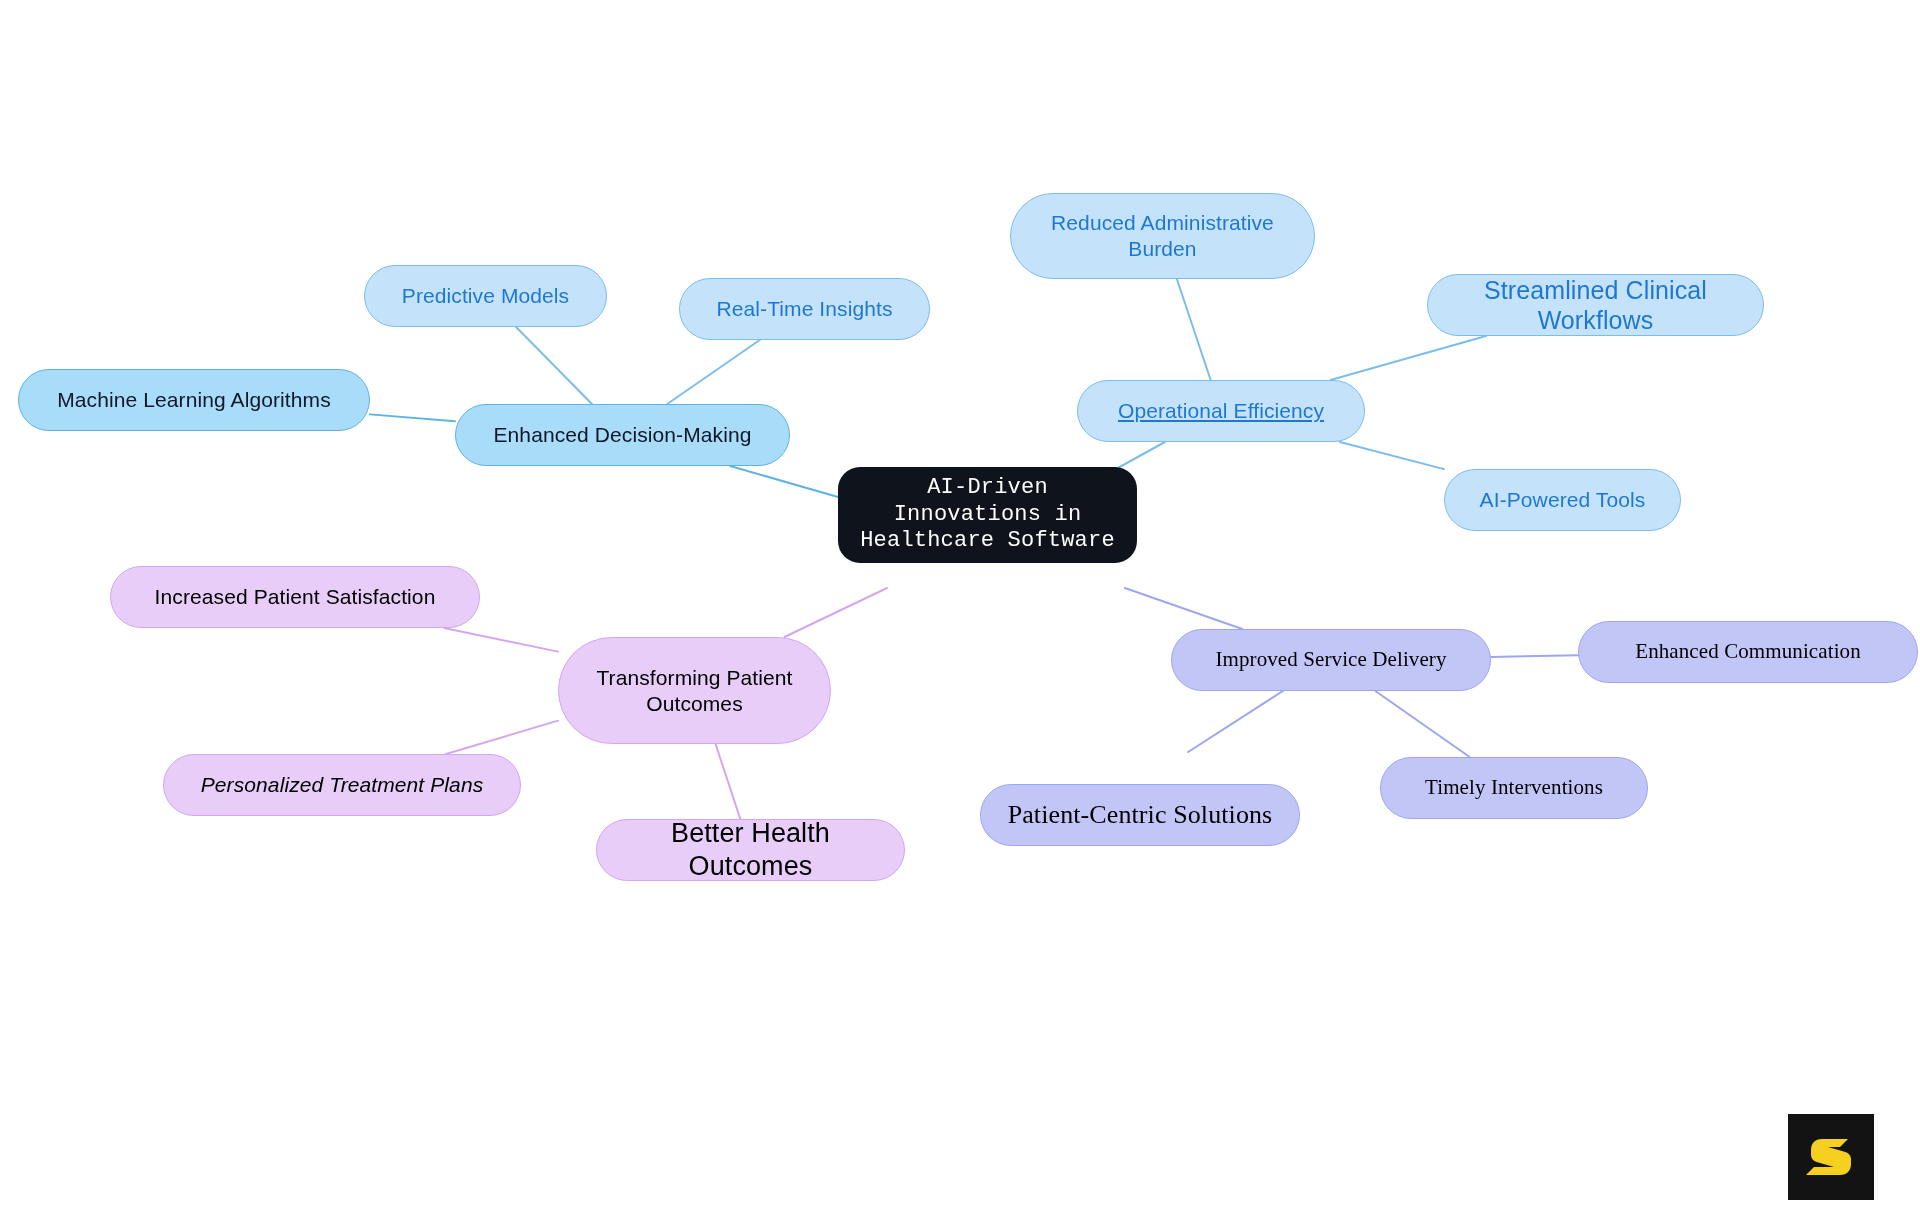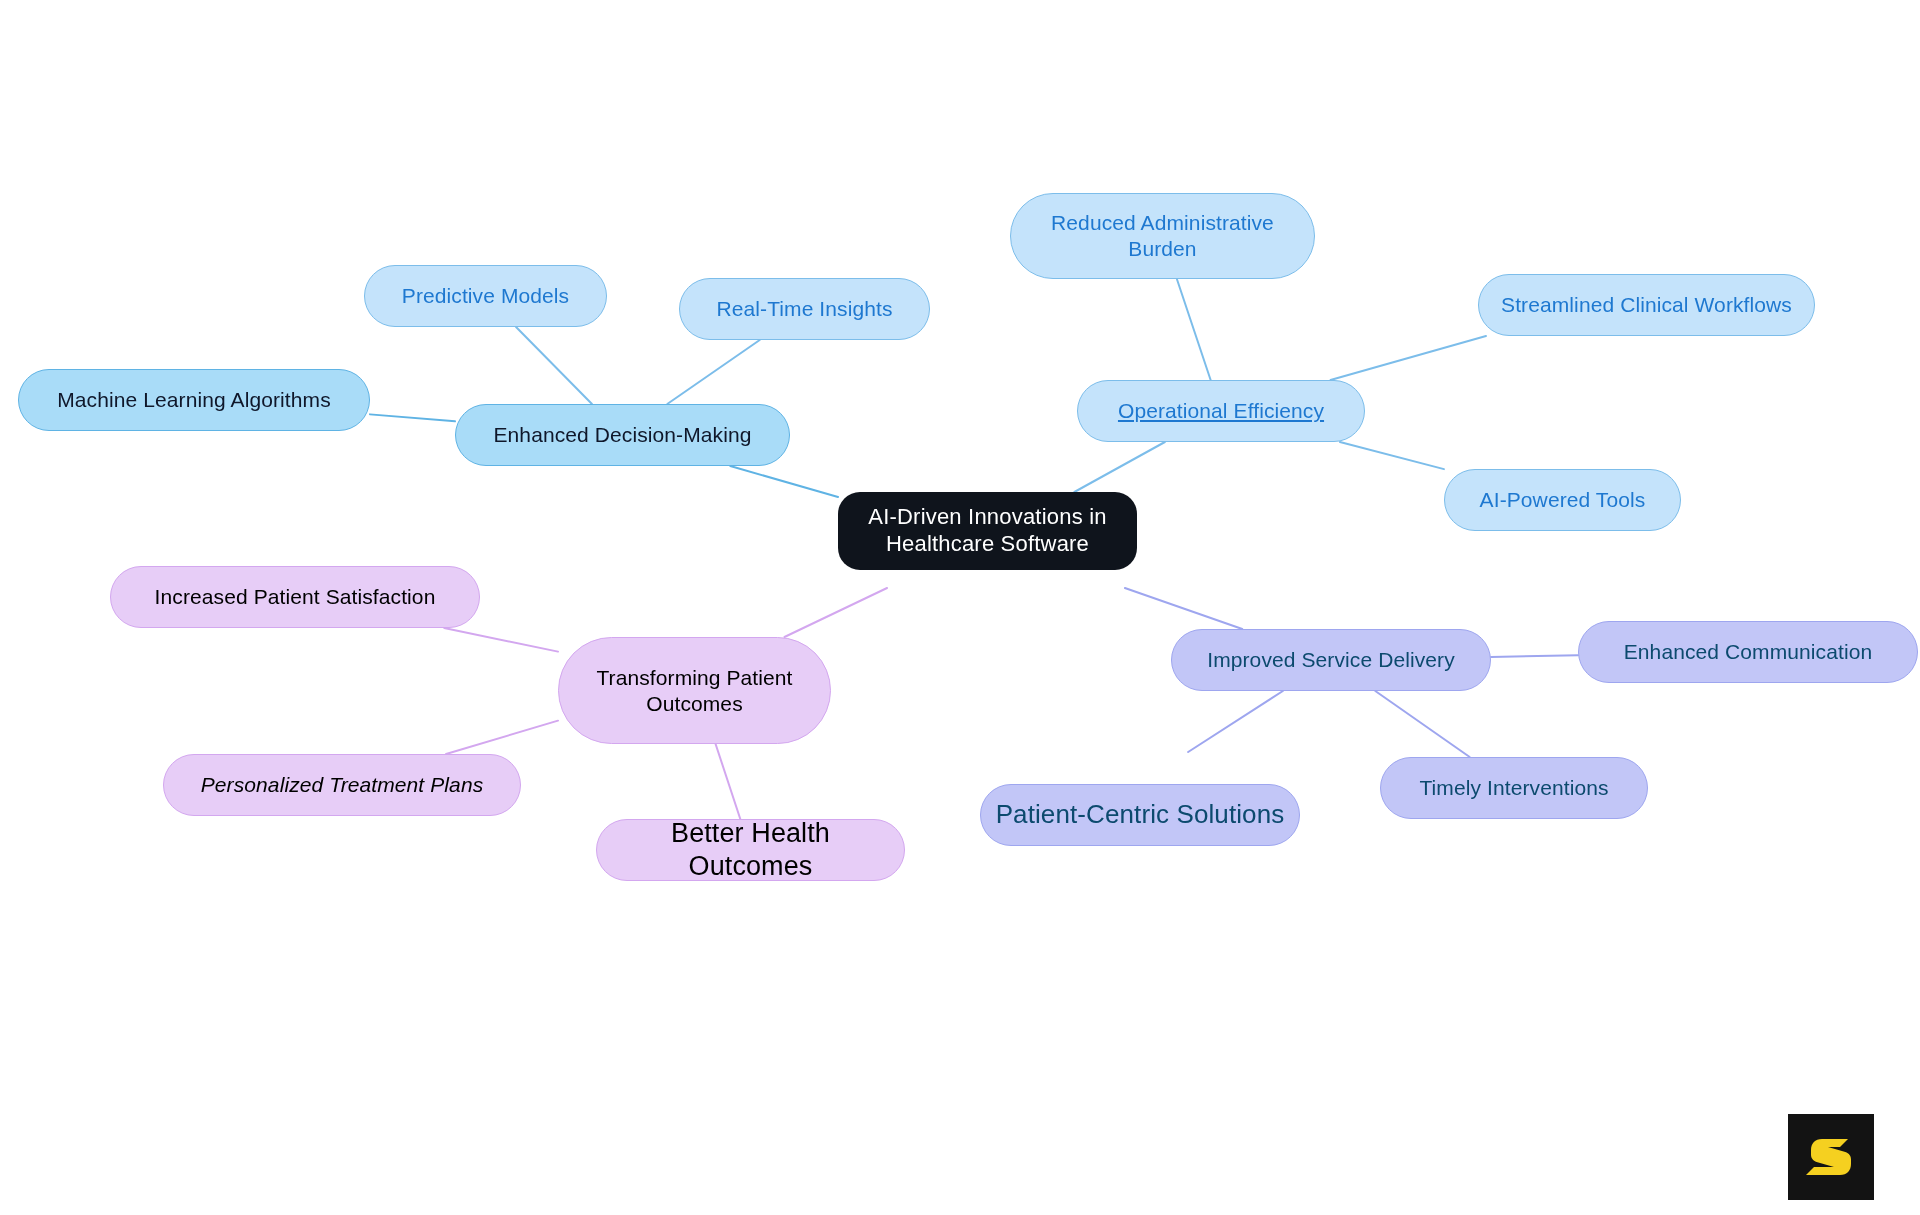--- a/index.html
+++ b/index.html
@@ -57,21 +57,22 @@
     color: #0f172a;
   }
   .pal-blue-light {
     background: #c4e3fb;
     border-color: #7cbdea;
     color: #1e78d0;
   }
   .pal-periwinkle {
     background: #c2c6f7;
     border-color: #9ea6ef;
-    color: #0c4a6e;
+    color: #000000;
+    font-family: Liberation Serif, serif;
   }
   .pal-lilac {
     background: #e7cdf7;
     border-color: #d3a7ef;
     color: #000000;
   }
   .logo-badge {
     position: absolute;
     background: #131313;
     display: flex;
@@ -95,30 +96,30 @@
       <path d="M 1330.5235849056603 380 Q 1408.25 358 1485.9764150943397 336" stroke="#7cbdea" stroke-width="2" fill="none" stroke-linecap="round"></path>
       <path d="M 1339.9494382022472 442 Q 1391.9747191011236 455.5585651537335 1444 469.11713030746705" stroke="#7cbdea" stroke-width="2" fill="none" stroke-linecap="round"></path>
       <path d="M 558 651.6408010012516 Q 501.105421686747 639.8204005006257 444.21084337349396 628" stroke="#d3a7ef" stroke-width="2" fill="none" stroke-linecap="round"></path>
       <path d="M 558 720.6595744680851 Q 502.0357142857143 737.3297872340426 446.07142857142856 754" stroke="#d3a7ef" stroke-width="2" fill="none" stroke-linecap="round"></path>
       <path d="M 708.6647058823529 723 Q 724.4764705882353 771 740.2882352941176 819" stroke="#d3a7ef" stroke-width="2" fill="none" stroke-linecap="round"></path>
       <path d="M 1491 656.9304556354916 Q 1534.5 656.0959232613909 1578 655.2613908872902" stroke="#9ea6ef" stroke-width="2" fill="none" stroke-linecap="round"></path>
       <path d="M 1282.861788617886 691 Q 1235.5 721.5 1188.138211382114 752" stroke="#9ea6ef" stroke-width="2" fill="none" stroke-linecap="round"></path>
       <path d="M 1375.3203125 691 Q 1422.5 724 1469.6796875 757" stroke="#9ea6ef" stroke-width="2" fill="none" stroke-linecap="round"></path>
     </svg>
   <div id="node-layer">
-      <div class="node root" style="left: 838px; top: 492px; width: 299px; height: 78px;"><span>AI-Driven Innovations in
+      <div class="node root" style="left: 838px; top: 467px; width: 299px; height: 96px; font-family: Liberation Mono, monospace;"><span>AI-Driven Innovations in
 Healthcare Software</span></div>
       <div class="node pal-blue-mid" style="left: 455px; top: 404px; width: 335px; height: 62px; font-size: 21px;"><span>Enhanced Decision-Making</span></div>
       <div class="node pal-blue-mid" style="left: 18px; top: 369px; width: 352px; height: 62px; font-size: 21px;"><span>Machine Learning Algorithms</span></div>
       <div class="node pal-blue-light" style="left: 364px; top: 265px; width: 243px; height: 62px; font-size: 21px;"><span>Predictive Models</span></div>
       <div class="node pal-blue-light" style="left: 679px; top: 278px; width: 251px; height: 62px; font-size: 21px;"><span>Real-Time Insights</span></div>
       <div class="node pal-blue-light" style="left: 1077px; top: 380px; width: 288px; height: 62px; font-size: 21px; text-decoration: underline;"><span>Operational Efficiency</span></div>
       <div class="node pal-blue-light" style="left: 1010px; top: 193px; width: 305px; height: 86px; font-size: 21px; text-align: center;"><span>Reduced Administrative
 Burden</span></div>
-      <div class="node pal-blue-light" style="left: 1478px; top: 274px; width: 337px; height: 62px; font-size: 21px;"><span>Streamlined Clinical Workflows</span></div>
+      <div class="node pal-blue-light" style="left: 1427px; top: 274px; width: 337px; height: 62px; font-size: 25px;"><span>Streamlined Clinical Workflows</span></div>
       <div class="node pal-blue-light" style="left: 1444px; top: 469px; width: 237px; height: 62px; font-size: 21px;"><span>AI-Powered Tools</span></div>
       <div class="node pal-lilac" style="left: 558px; top: 637px; width: 273px; height: 107px; font-size: 21px;"><span>Transforming Patient
 Outcomes</span></div>
       <div class="node pal-lilac" style="left: 110px; top: 566px; width: 370px; height: 62px; font-size: 21px;"><span>Increased Patient Satisfaction</span></div>
       <div class="node pal-lilac" style="left: 163px; top: 754px; width: 358px; height: 62px; font-size: 21px; font-style: italic;"><span>Personalized Treatment Plans</span></div>
       <div class="node pal-lilac" style="left: 596px; top: 819px; width: 309px; height: 62px; font-size: 27px;"><span>Better Health Outcomes</span></div>
       <div class="node pal-periwinkle" style="left: 1171px; top: 629px; width: 320px; height: 62px; font-size: 21px;"><span>Improved Service Delivery</span></div>
       <div class="node pal-periwinkle" style="left: 1578px; top: 621px; width: 340px; height: 62px; font-size: 21px;"><span>Enhanced Communication</span></div>
       <div class="node pal-periwinkle" style="left: 980px; top: 752px; width: 320px; height: 62px; font-size: 26px; margin-top: 32px;"><span>Patient-Centric Solutions</span></div>
       <div class="node pal-periwinkle" style="left: 1380px; top: 757px; width: 268px; height: 62px; font-size: 21px;"><span>Timely Interventions</span></div>

